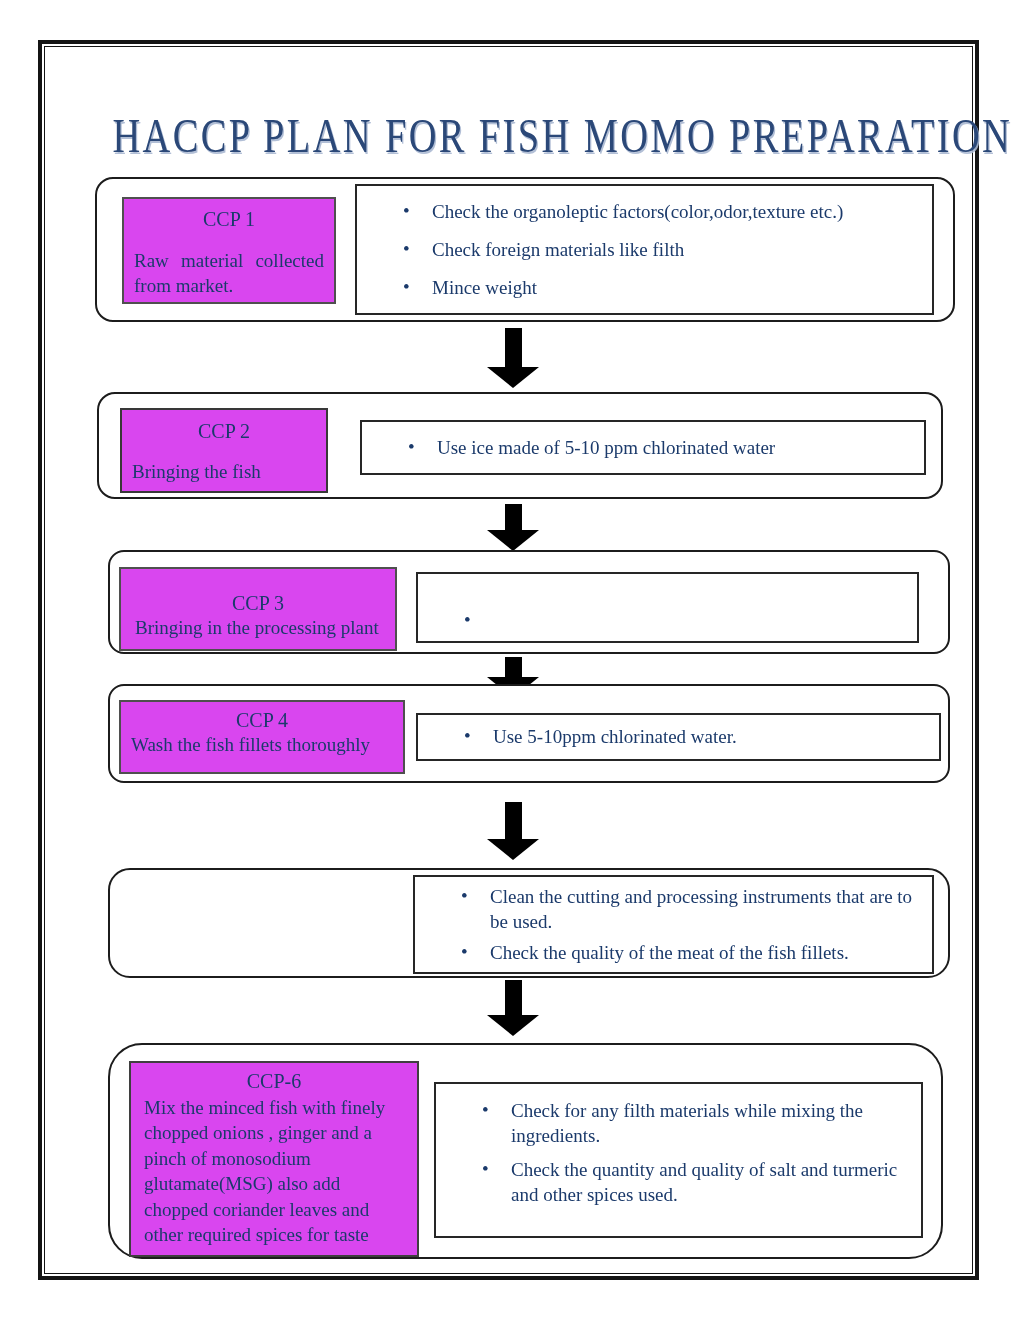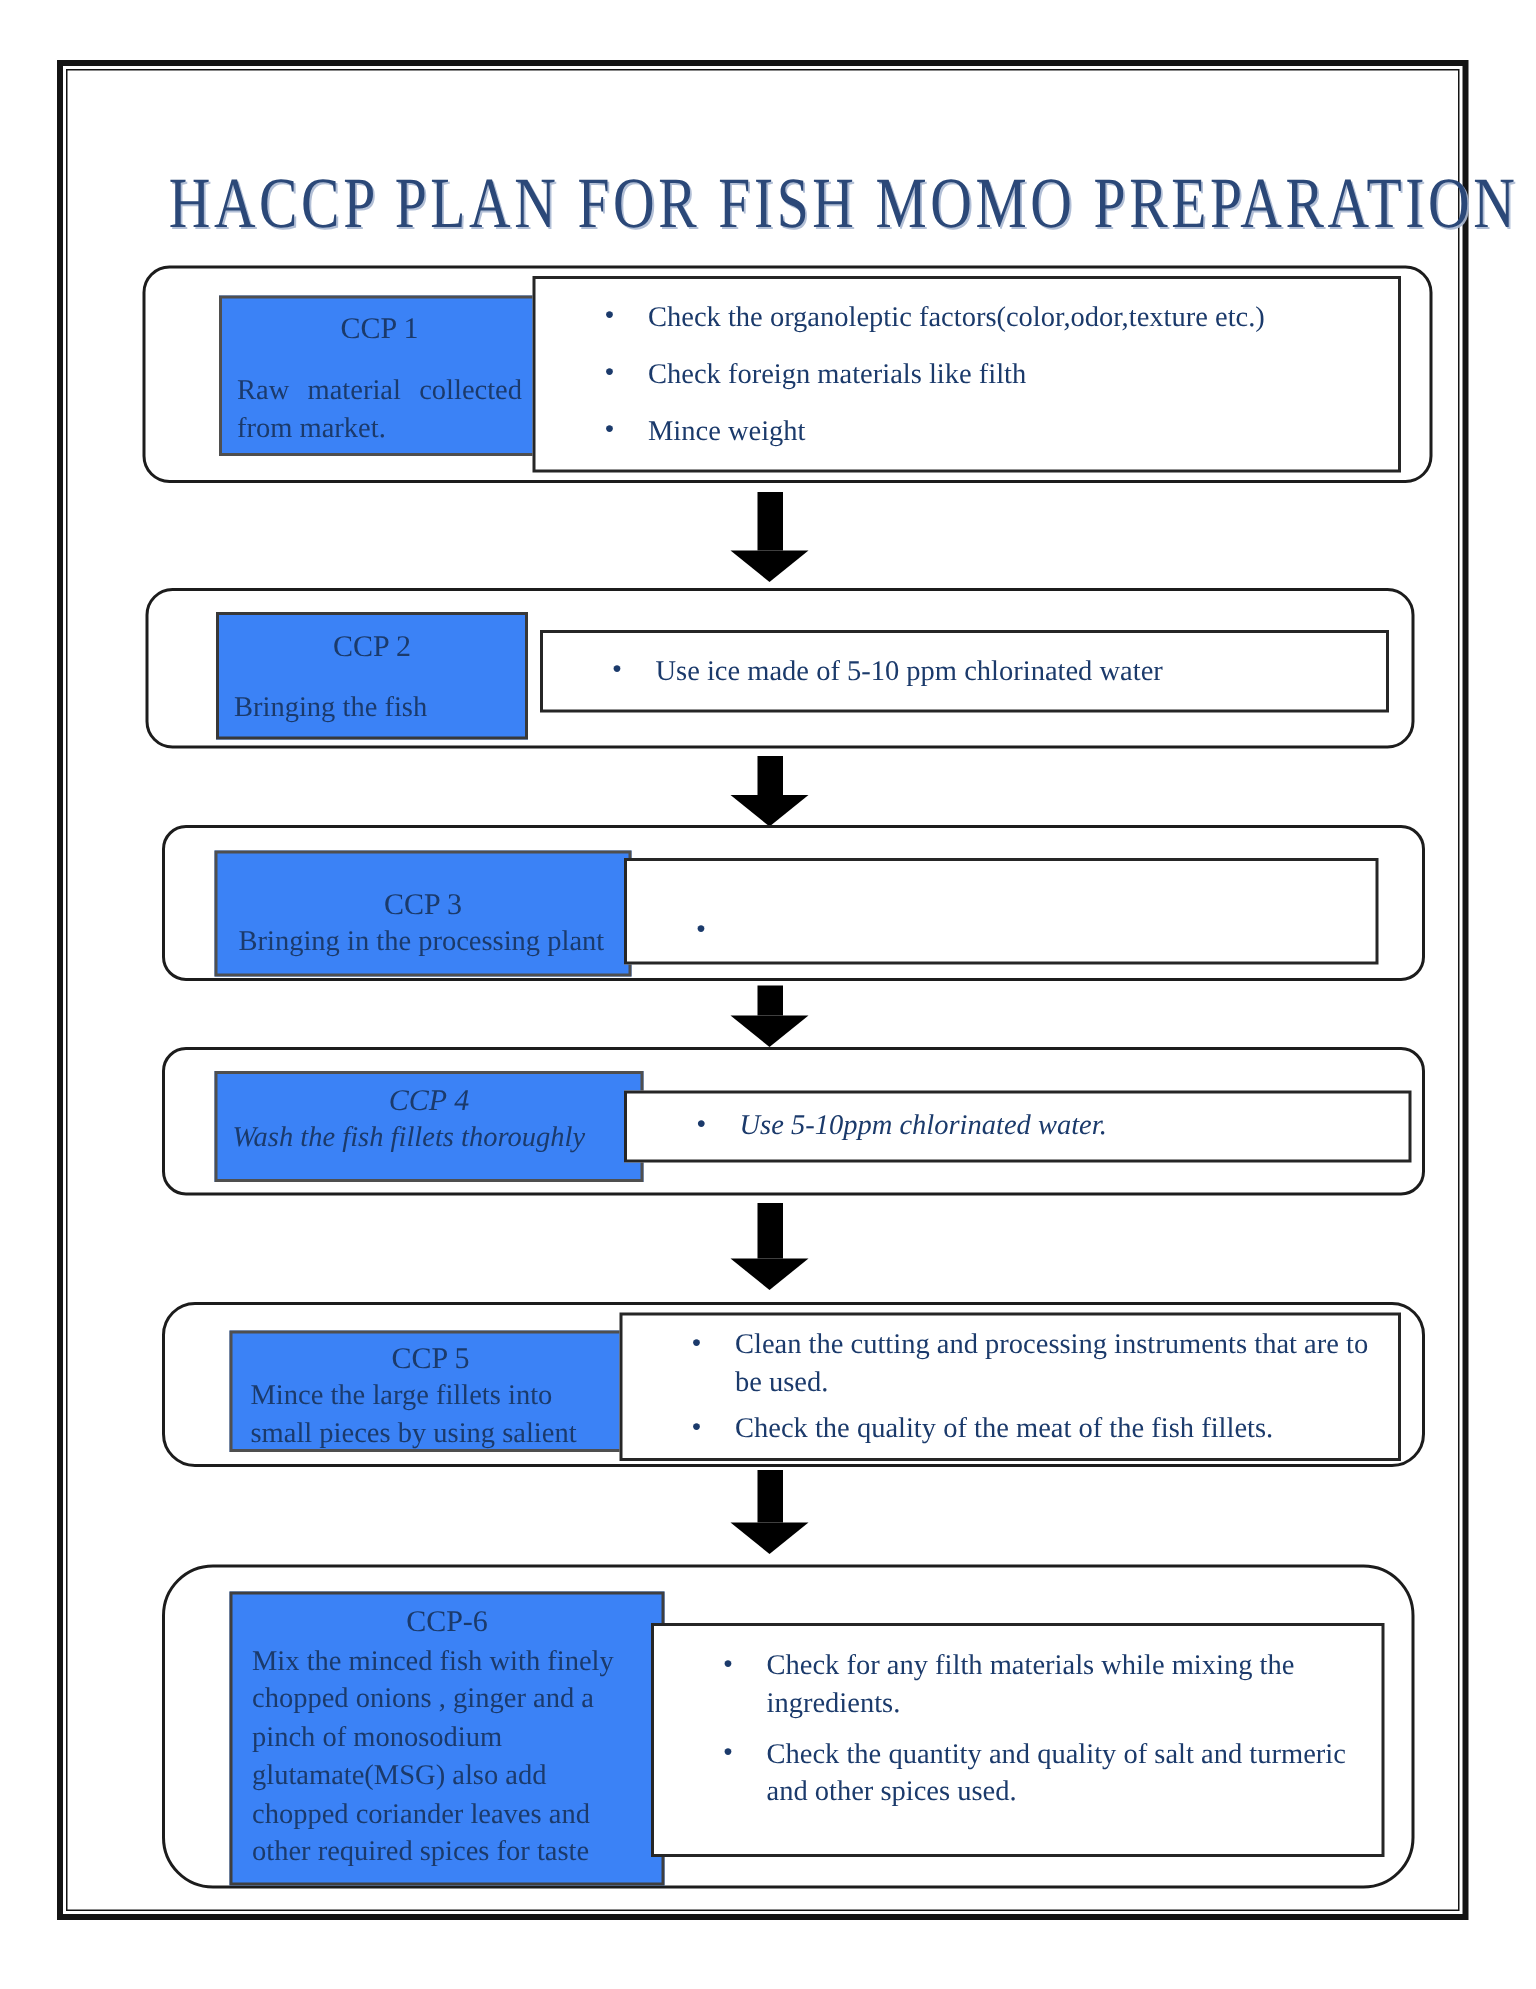--- a/index.html
+++ b/index.html
@@ -46,30 +46,29 @@
 
   .block {
     position: absolute;
     border: 2px solid #1c1c1c;
     border-radius: 18px;
     background: #ffffff;
   }
   .b1 { left: 95px;  top: 177px;  width: 860px; height: 145px; }
   .b2 { left: 97px;  top: 392px;  width: 846px; height: 107px; }
   .b3 { left: 108px; top: 550px;  width: 842px; height: 104px; border-radius: 16px; }
-  .b4 { left: 108px; top: 698px;  width: 842px; height: 99px;  border-radius: 16px; font-style: italic; }
+  .b4 { left: 108px; top: 684px;  width: 842px; height: 99px;  border-radius: 16px; }
   .b5 { left: 108px; top: 868px;  width: 842px; height: 110px; border-radius: 22px; }
   .b6 { left: 108px; top: 1043px; width: 835px; height: 216px; border-radius: 34px; }
 
   .ccpbox {
     position: absolute;
-    background: #3b82f6;
+    background: #d946ef;
     font-size: 19px;
     line-height: 1.3;
-    margin-left: 24px;
   }
   .ccp-head { text-align: center; font-size: 20px; }
   .ccp-desc { font-size: 19px; }
 
   .l1 { left: 25px; top: 18px; width: 214px; height: 107px; border: 2px solid #4f4f4f; padding: 7px 10px; }
   .l1 .ccp-desc { margin-top: 17px; text-align: justify; }
   .l2 { left: 21px; top: 14px; width: 208px; height: 85px;  border: 2px solid #383838; padding: 8px 10px; }
   .l2 .ccp-desc { margin-top: 16px; }
   .l3 { left: 9px;  top: 15px; width: 278px; height: 84px;  border: 2px solid #4f4f4f; padding: 21px 14px; }
   .l3 .ccp-desc { text-align: justify; }
@@ -196,24 +195,20 @@
       </ul>
     </div>
   </section>
 
   <div class="arrow a4">
     <div class="shaft"></div>
     <div class="head"></div>
   </div>
 
   <section class="block b5">
-    <div class="ccpbox l5">
-      <div class="ccp-head">CCP 5</div>
-      <div class="ccp-desc">Mince the large fillets into small pieces by using salient</div>
-    </div>
     <div class="checkarea r5">
       <ul class="checks">
         <li><span class="bullet">•</span><span>Clean the cutting and processing instruments that are to be used.</span></li>
         <li><span class="bullet">•</span><span>Check the quality of the meat of the fish fillets.</span></li>
       </ul>
     </div>
   </section>
 
   <div class="arrow a5">
     <div class="shaft"></div>

